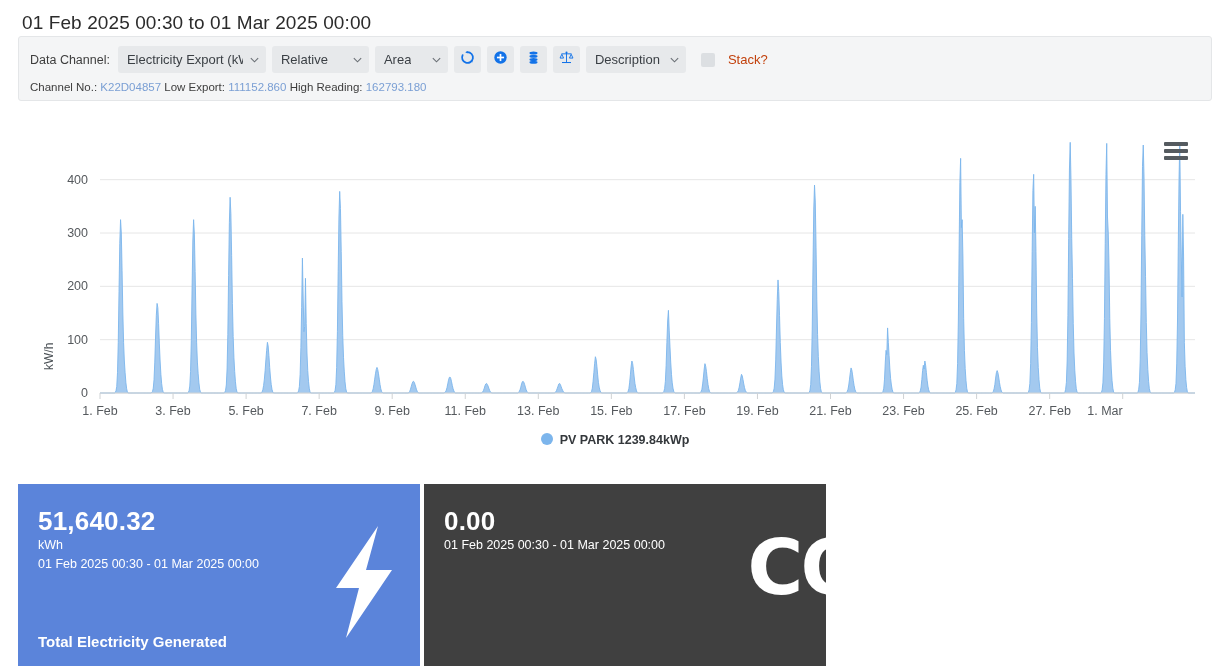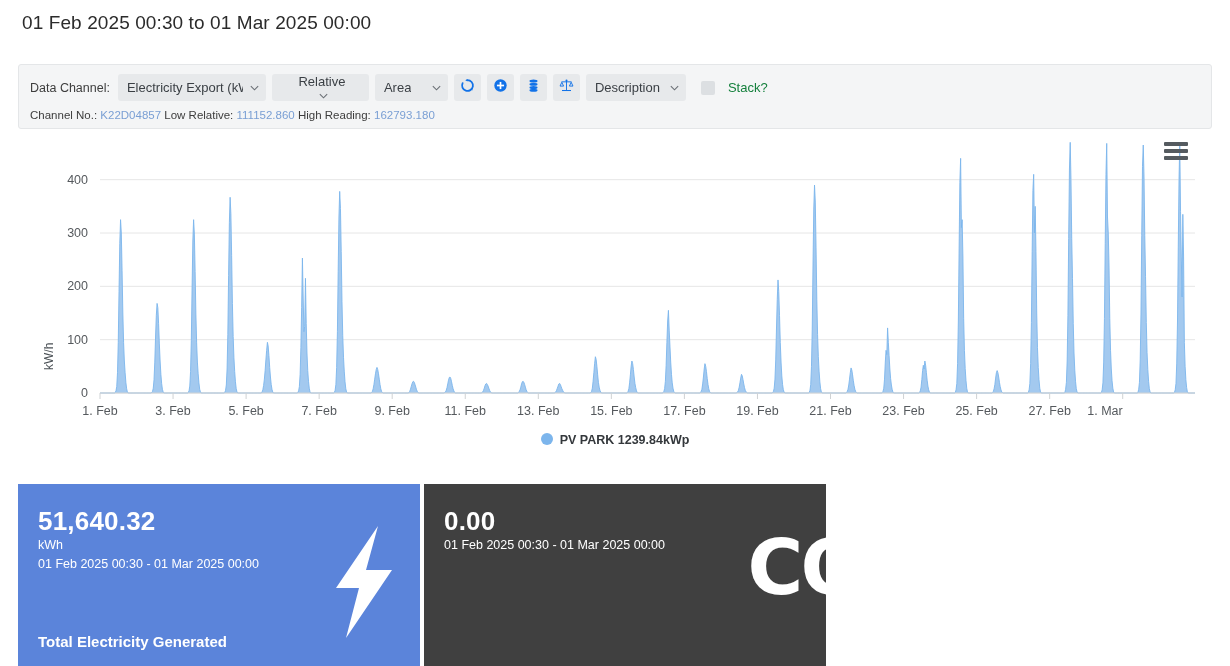--- a/index.html
+++ b/index.html
@@ -17,21 +17,21 @@
     font-size: 19px;
     color: #2b2b2b;
     padding: 10px 0 0 22px;
     line-height: 26px;
     letter-spacing: 0.1px;
   }
 
   
   .toolbar-panel {
     position: absolute;
-    left: 18px; top: 64px;
+    left: 18px; top: 36px;
     width: 1194px; height: 65px;
     background: #f4f5f6;
     border: 1px solid #e4e6e8;
     border-radius: 3px;
   }
   .toolbar-row {
     display: flex;
     align-items: center;
     padding: 9px 0 0 11px;
     gap: 6px;
@@ -58,21 +58,21 @@
     white-space: nowrap;
   }
   .select .sel-text {
     overflow: hidden;
     text-overflow: clip;
     white-space: nowrap;
     display: block;
   }
   .sel-channel { width: 148px; }
   .sel-channel .sel-text { width: 116px; }
-  .sel-relative { width: 97px; flex-direction: column; }
+  .sel-relative { width: 97px; }
   .sel-area { width: 73px; }
   .sel-desc { width: 100px; }
   .caret {
     margin-left: 4px;
     flex: 0 0 auto;
     display: inline-block;
     color: #6b7076;
     line-height: 0;
   }
   .icon-btn {
@@ -87,21 +87,21 @@
   .checkbox {
     width: 14px; height: 14px;
     background: #dcdfe2;
     border-radius: 2px;
     margin-left: 9px;
     cursor: pointer;
     flex: 0 0 auto;
   }
   .stack-label {
     font-size: 13px;
-    color: #15803d;
+    color: #c2410c;
     margin-left: 7px;
     white-space: nowrap;
   }
   .meta-row {
     padding: 8px 0 0 11px;
     font-size: 11.5px;
     color: #3d3d3d;
     white-space: nowrap;
   }
   .meta-row .v { color: #7a9fd4; }
@@ -296,21 +296,21 @@
         </span>
       </div>
 
       <div class="checkbox"></div>
       <span class="stack-label">Stack?</span>
     </div>
 
     <div class="meta-row">
       <span class="k">Channel No.:</span>
       <span class="v">K22D04857</span>
-      <span class="k">Low Relative:</span>
+      <span class="k">Low Export:</span>
       <span class="v">111152.860</span>
       <span class="k">High Reading:</span>
       <span class="v">162793.180</span>
     </div>
   </div>
 
   <div class="chart-area">
 
     <div class="hamburger">
       <span></span>

